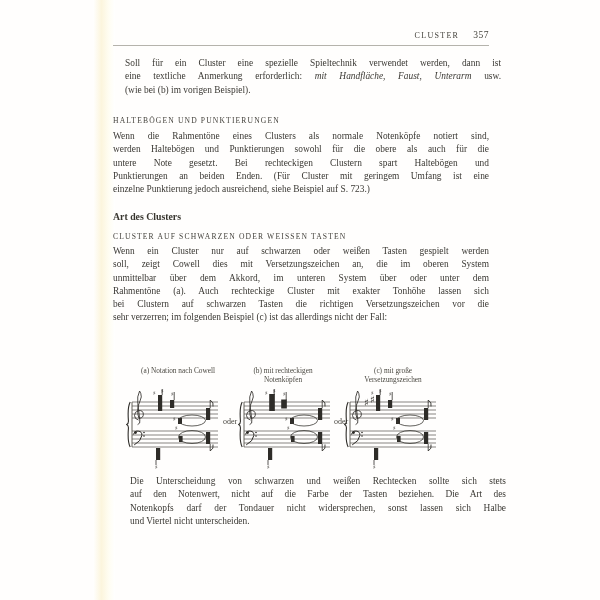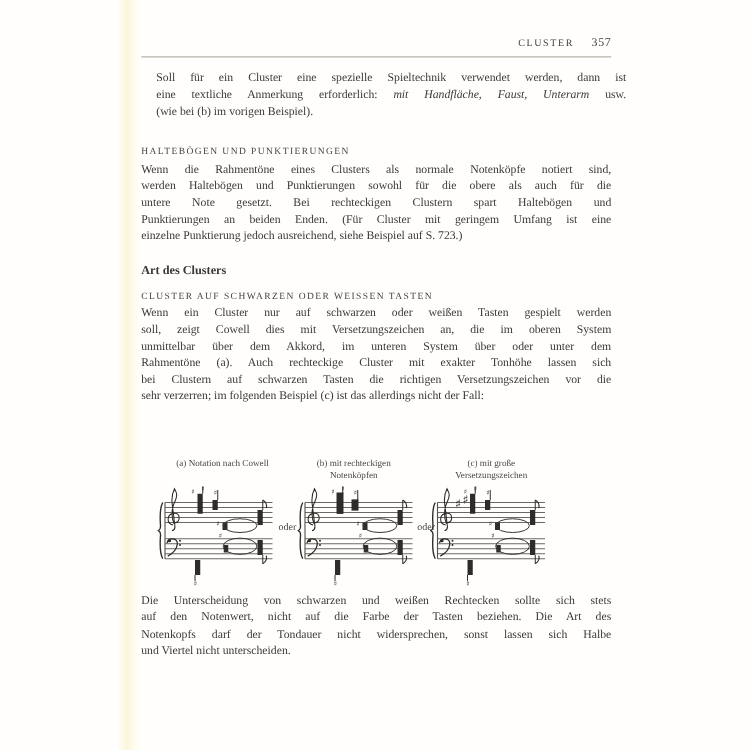--- a/index.html
+++ b/index.html
@@ -22,21 +22,21 @@
   .ln{text-align:justify;text-align-last:justify;white-space:normal;height:13.3px;overflow:visible;}
   .ln.last{text-align-last:left;}
   .ln i{font-style:italic;}
   .p1{top:57px;margin-left:12px;}
   .sc{font-size:7.6px;letter-spacing:1.15px;color:#45433d;}
   .h-sc1{top:116px;}
   .p2{top:130px;}
   .h-bold{top:211px;font-size:9.8px;font-weight:bold;color:#38362f;}
   .h-sc2{top:232px;}
   .p3{top:245px;}
-  .p4{top:475px;}
+  .p4{top:475px;margin-left:17px;}
   .cap{font-size:7.3px;line-height:8.6px;color:#4a4841;}
   .cap .ln{text-align:center;text-align-last:center;height:8.6px;}
   .cap-a{left:133px;top:367px;width:90px;}
   .cap-b{left:228px;top:367px;width:110px;}
   .cap-c{left:338px;top:367px;width:110px;}
   .music{top:389px;height:82px;}
   .oder{top:417px;width:22px;font-size:8px;color:#45433d;text-align:center;}
   svg{display:block;}
   .mus-a{left:126px;} .mus-b{left:238px;} .mus-c{left:344px;}
   .oder1{left:219px;} .oder2{left:330px;}

